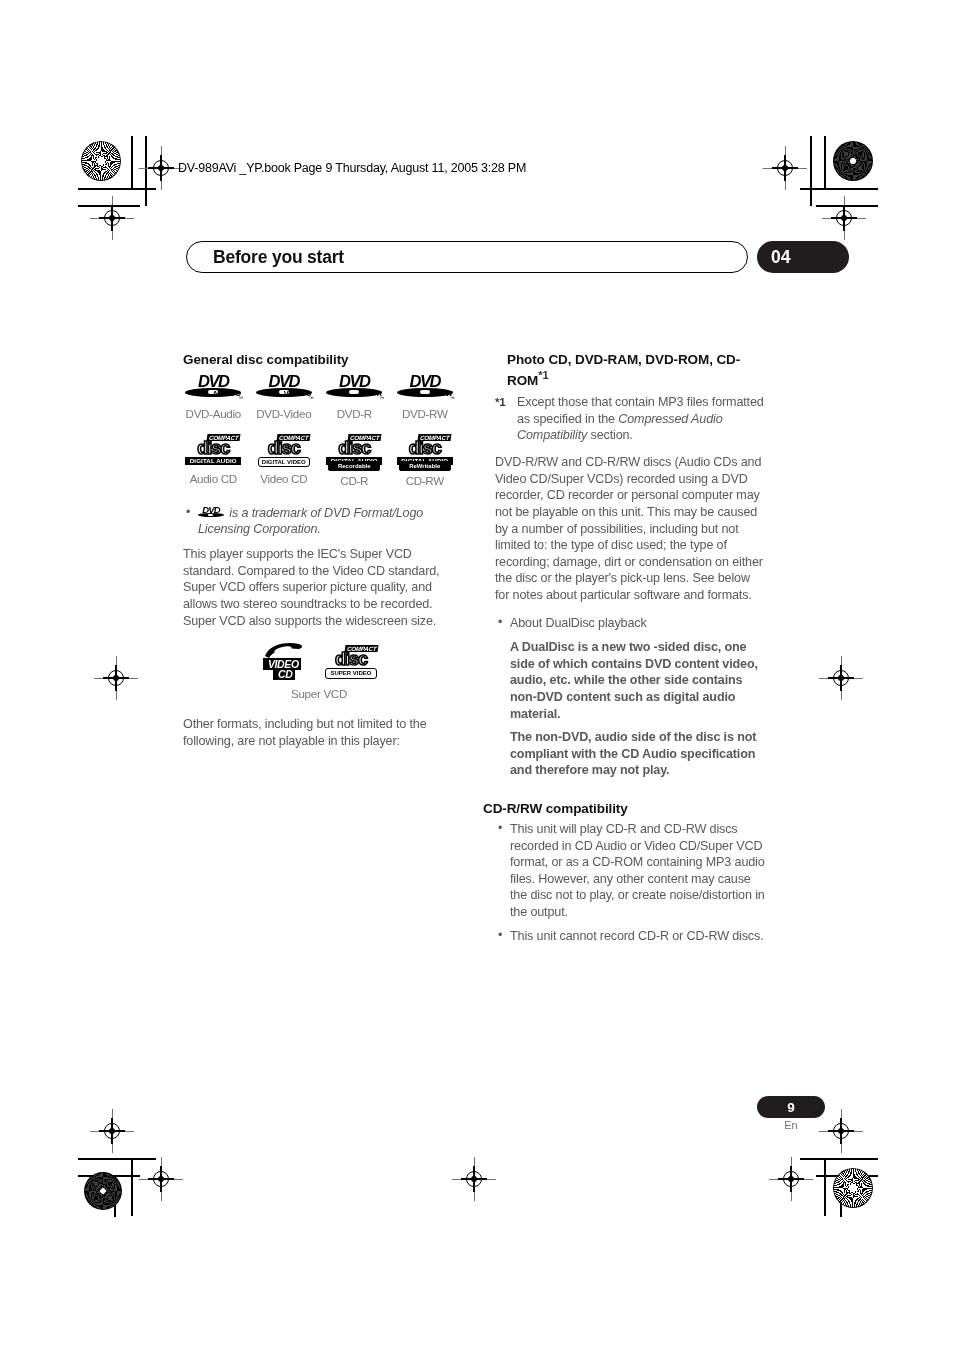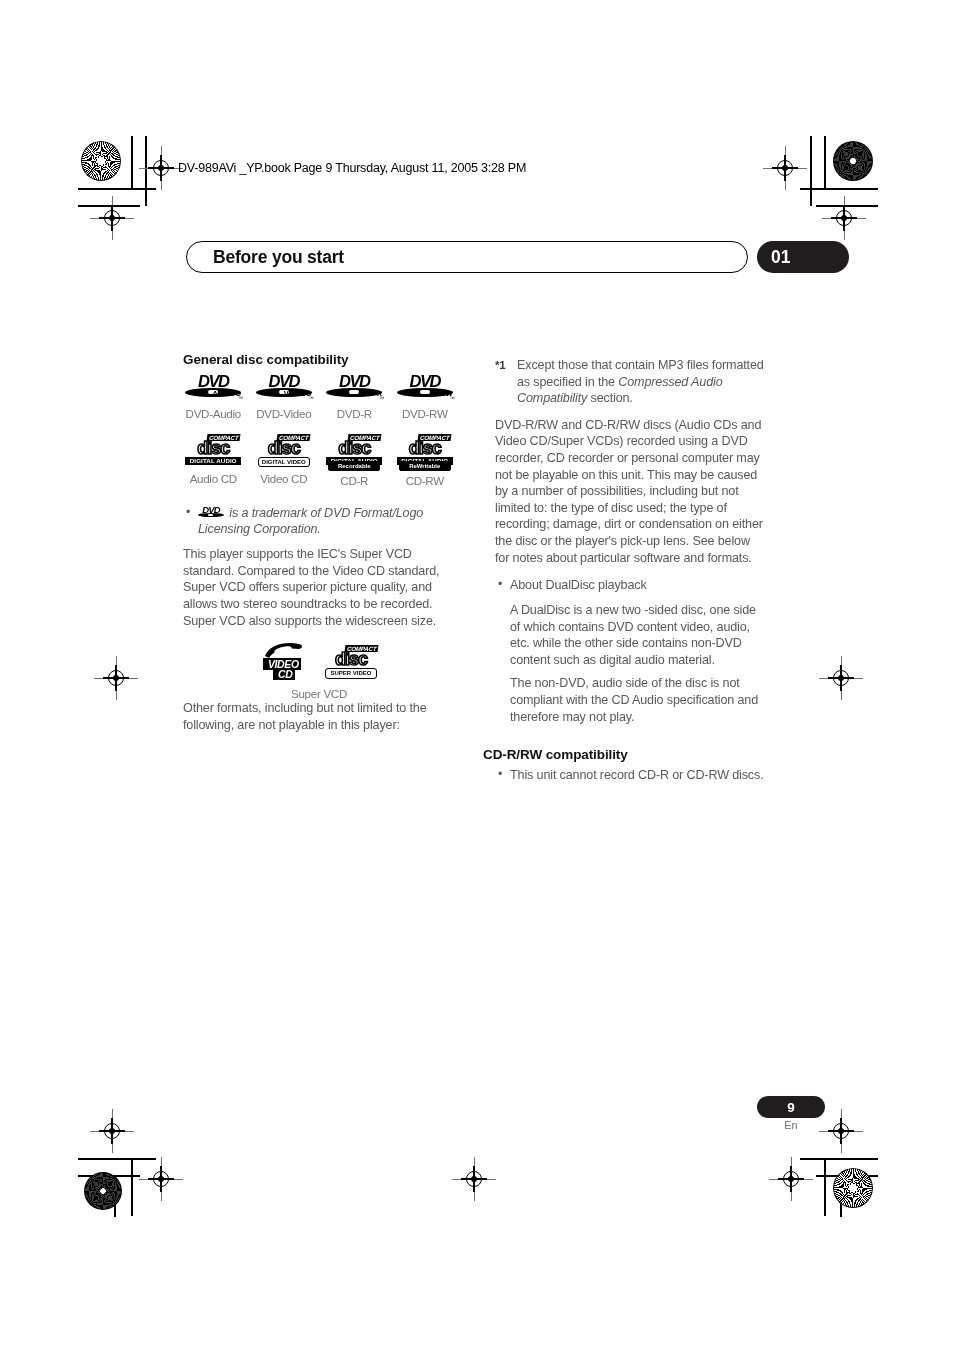--- a/index.html
+++ b/index.html
@@ -135,21 +135,21 @@
     line-height: 1.32;
     color: #58595b;
     margin-bottom: 4px;
     letter-spacing: -0.15px;
   }
   ul.bul > li:before {
     content: "•";
     position: absolute; left: 3px; top: -1px;
     font-size: 12.6px;
   }
-  .indent { padding-left: 15px; }
+  .indent { padding-left: 15px; font-weight: bold; }
   .ital { font-style: italic; }
 
   .fnmark { font-weight: bold; color: #333; font-size: 11px; vertical-align: super; }
   .fnrow { position: relative; padding-left: 22px; font-size: 12.6px; line-height: 1.32; margin: 0 0 10px 0; letter-spacing: -0.15px;}
   .fnrow .fnlead { position: absolute; left: 0; top: 1px; font-weight: bold; font-size: 11.5px; color: #3a3a3a;}
 
   
   .logo-row {
     display: flex;
     justify-content: center;
@@ -444,21 +444,21 @@
     <div class="hb"></div>
     <div class="vb"></div>
     <div class="dot"></div>
 </div>
 
 <div class="filebar">DV-989AVi _YP.book  Page 9  Thursday, August 11, 2005  3:28 PM</div>
 
 <div class="chapter-band">
   <div class="chapter-title">Before you start</div>
 </div>
-<div class="chapter-num">01</div>
+<div class="chapter-num">04</div>
 
 <div class="col col-left">
 
 
   <h2 class="sub">General disc compatibility</h2>
 
   <div class="logo-row">
     <div class="logo-cell">
       <div class="dvd">
         <div class="word">DVD</div>
@@ -560,40 +560,44 @@
       <div class="w2">CD</div>
     </div>
     <div class="cdl" style="margin:0;">
       <div class="compact">COMPACT</div>
       <div class="disc">disc</div>
       <div class="bandout">SUPER VIDEO</div>
     </div>
   </div>
   <div class="logo-cap" style="text-align:center; margin-top:8px;">Super VCD</div>
 
-  <p class="body" style="">Other formats, including but not limited to the following, are not playable in this player:</p>
+  <p class="body" style="margin-top:16px;">Other formats, including but not limited to the following, are not playable in this player:</p>
 </div>
 
 <div class="col col-right">
 
+  <h2 class="sub rt" style="padding-left:12px;">
+    <span>Photo CD, DVD-RAM, DVD-ROM, CD-ROM</span><sup class="fnmark">*1</sup>
+  </h2>
 
   <div class="fnrow" style="margin-top:5px;">
     <span class="fnlead">*1</span><span>Except those that contain MP3 files formatted as specified in the </span><span class="ital">Compressed Audio Compatibility</span><span> section.</span>
   </div>
 
   <p class="body">DVD-R/RW and CD-R/RW discs (Audio CDs and Video CD/Super VCDs) recorded using a DVD recorder, CD recorder or personal computer may not be playable on this unit. This may be caused by a number of possibilities, including but not limited to: the type of disc used; the type of recording; damage, dirt or condensation on either the disc or the player's pick-up lens. See below for notes about particular software and formats.</p>
 
   <ul class="bul">
     <li style="margin-bottom:7px;">About DualDisc playback</li>
   </ul>
   <div class="indent">
     <p class="body" style="margin-bottom:7px;">A DualDisc is a new two -sided disc, one side of which contains DVD content video, audio, etc. while the other side contains non-DVD content such as digital audio material.</p>
     <p class="body" style="margin-bottom:7px;">The non-DVD, audio side of the disc is not compliant with the CD Audio specification and therefore may not play.</p>
   </div>
 
   <h2 class="sub" style="margin-top:22px; margin-left:-12px;">CD-R/RW compatibility</h2>
   <ul class="bul" style="margin-top:3px;">
+    <li style="margin-bottom:7px;">This unit will play CD-R and CD-RW discs recorded in CD Audio or Video CD/Super VCD format, or as a CD-ROM containing MP3 audio files. However, any other content may cause the disc not to play, or create noise/distortion in the output.</li>
     <li>This unit cannot record CD-R or CD-RW discs.</li>
   </ul>
 </div>
 
 <div class="pagenum">9</div>
 <div class="pagelang">En</div>
 
 </body></html>

